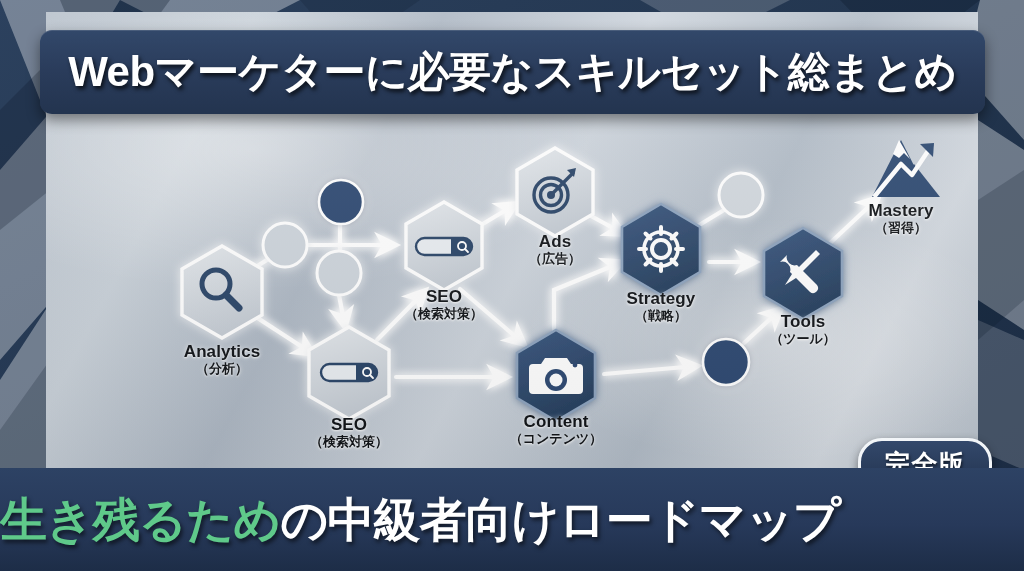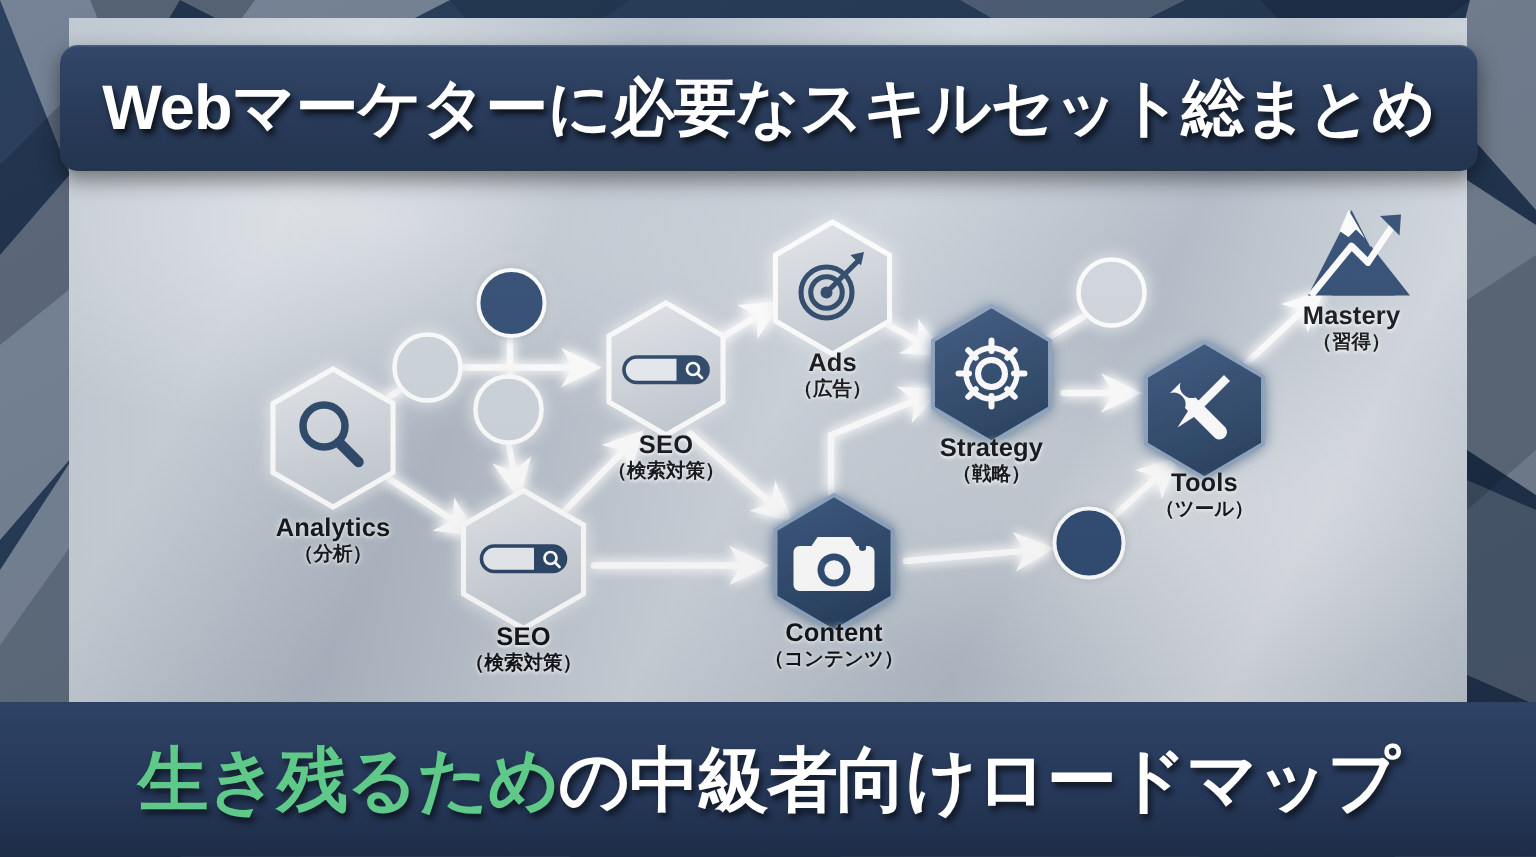--- a/index.html
+++ b/index.html
@@ -51,21 +51,21 @@
   }
   #title-text{
     color:#fff;font-size:42px;font-weight:bold;letter-spacing:-.5px;
     text-shadow:2px 3px 4px rgba(0,0,0,.75);
     white-space:nowrap;
   }
   
   #bottom-bar{
     position:absolute;left:0;top:468px;width:1024px;height:103px;
     background:linear-gradient(180deg,#2d4264 0%,#27395a 55%,#1d2d47 100%);
-    display:flex;align-items:center;justify-content:center;
+    display:flex;align-items:center;
   }
   #bottom-text{
     font-size:47px;font-weight:bold;letter-spacing:-1px;white-space:nowrap;
     text-shadow:2px 3px 4px rgba(0,0,0,.6);margin-top:2px;
   }
   #bottom-text .grn{color:#5fc98a;}
   #bottom-text .wht{color:#ffffff;}
   
   #badge{
     position:absolute;left:858px;top:438px;width:128px;height:47px;
@@ -313,20 +313,23 @@
     <div class="node-label" style="left:775px;top:190px;width:160px;">
       <span class="en">Mastery</span>
       <span class="jp">（習得）</span>
     </div>
   </div>
 
   <div id="title-box">
     <div id="title-text">Webマーケターに必要なスキルセット総まとめ</div>
   </div>
 
+  <div id="badge">
+    <span>完全版</span>
+  </div>
 
   <div id="bottom-bar">
     <div id="bottom-text">
       <span class="grn">生き残るため</span><span class="wht">の中級者向けロードマップ</span>
     </div>
   </div>
 
 </div>
 
 </body></html>

